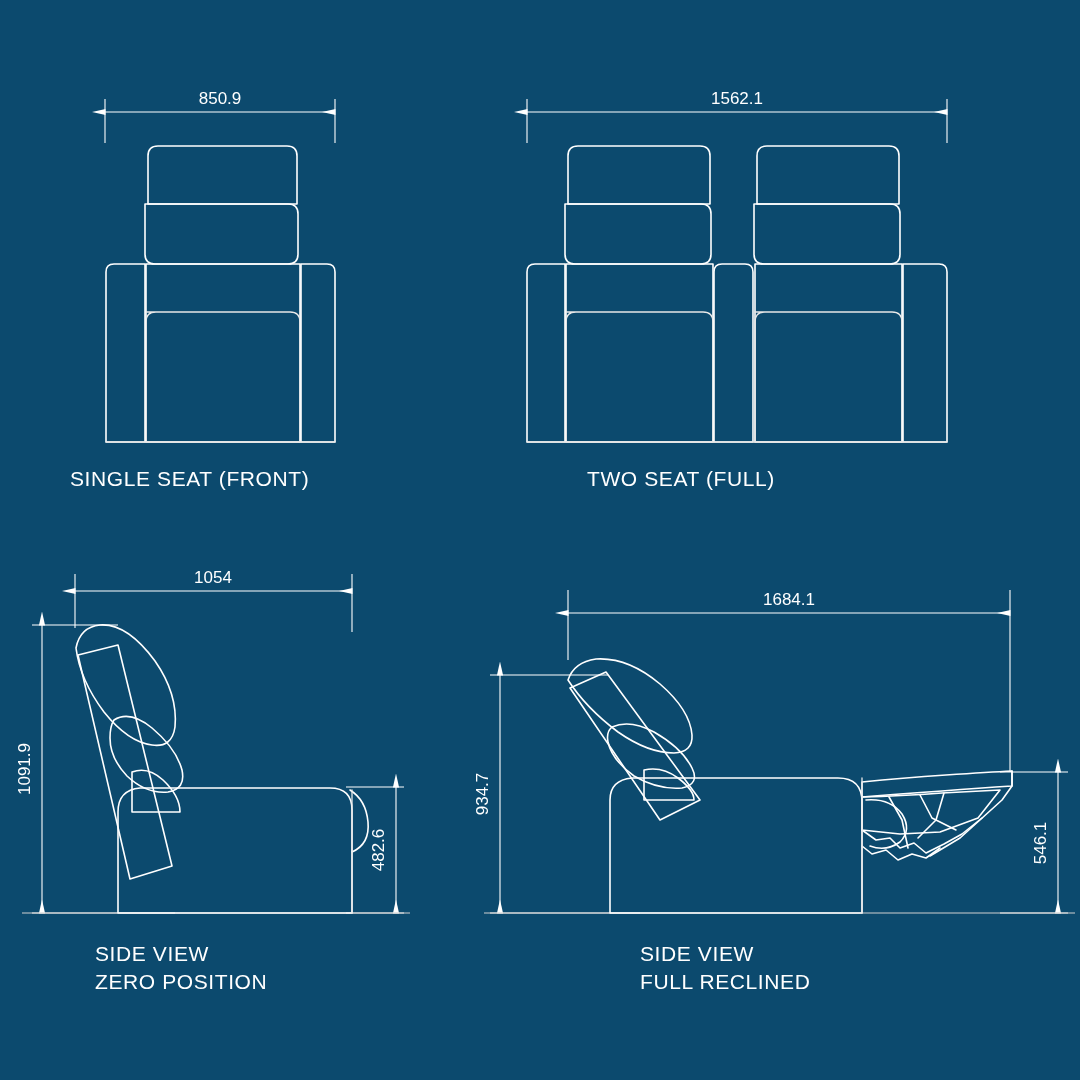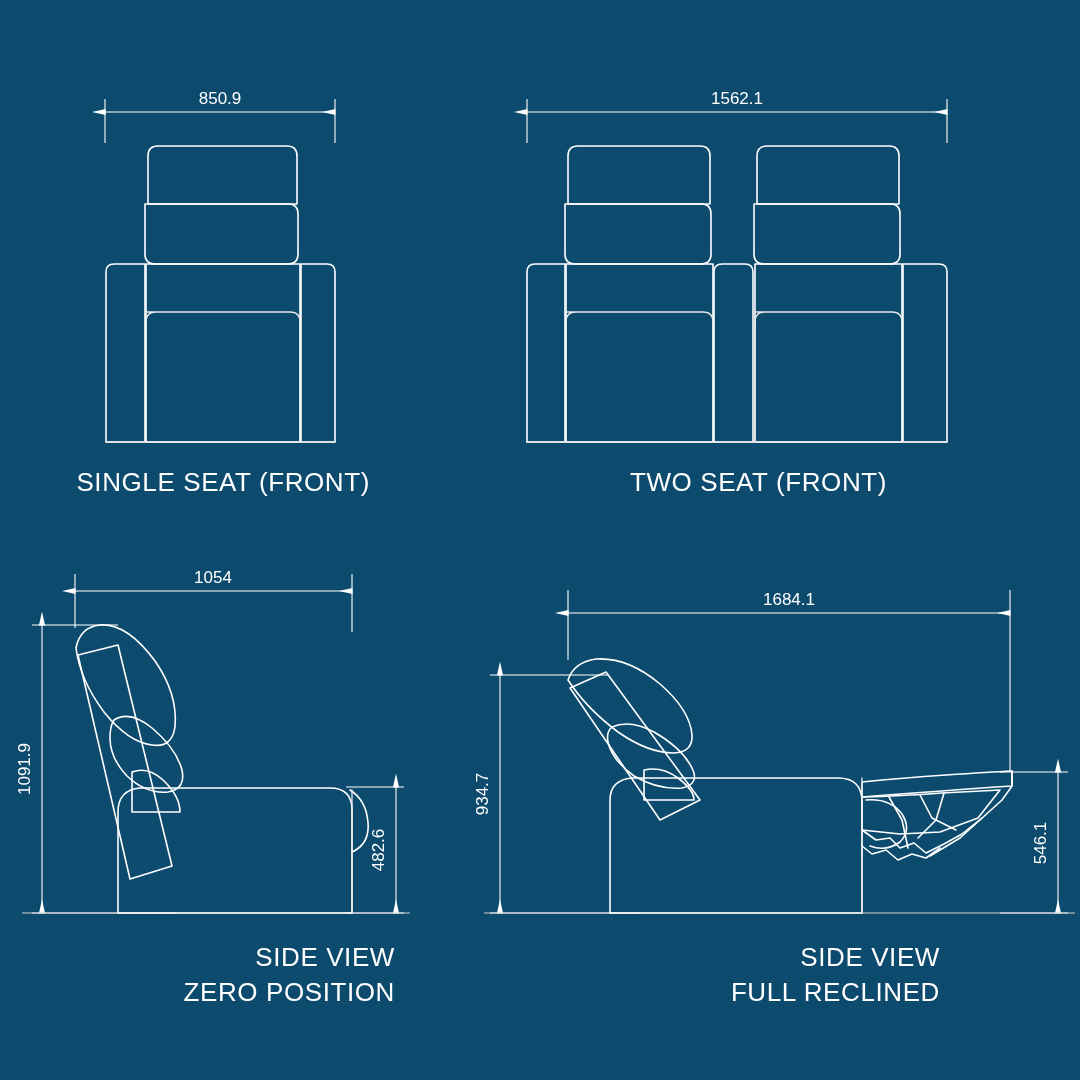--- a/index.html
+++ b/index.html
@@ -65,23 +65,23 @@
     fill: #ffffff;
     font-family: "Liberation Sans", sans-serif;
     font-size: 17px;
     text-anchor: middle;
     dominant-baseline: alphabetic;
   }
   .viewcaption {
     position: absolute;
     color: #ffffff;
     font-family: "Liberation Sans", sans-serif;
-    font-size: 26px;
+    font-size: 21px;
     letter-spacing: 0.6px;
-    text-align: right;
+    text-align: left;
     white-space: pre-line;
     line-height: 1.35;
   }
 </style>
 </head>
 <body>
 
 <div id="sheet">
 
   <svg id="drawing" viewBox="0 0 1080 1080">
@@ -252,21 +252,21 @@
 
       <path class="geom" d="M862,846 L872,854 L886,850 L898,860 L912,854 L926,858 L940,848"></path>
 
       <path class="geom-thin" d="M862,778 L862,913"></path>
     </g>
 
   </svg>
 
   <div class="viewcaption" style="left:70px; top:465px; width:300px;">SINGLE SEAT (FRONT)</div>
 
-  <div class="viewcaption" style="left:587px; top:465px; width:300px;">TWO SEAT (FRONT)</div>
+  <div class="viewcaption" style="left:587px; top:465px; width:300px;">TWO SEAT (FULL)</div>
 
   <div class="viewcaption" style="left:95px; top:940px; width:300px;">SIDE VIEW
 ZERO POSITION</div>
 
   <div class="viewcaption" style="left:640px; top:940px; width:300px;">SIDE VIEW
 FULL RECLINED</div>
 
 </div>
 
 </body></html>

